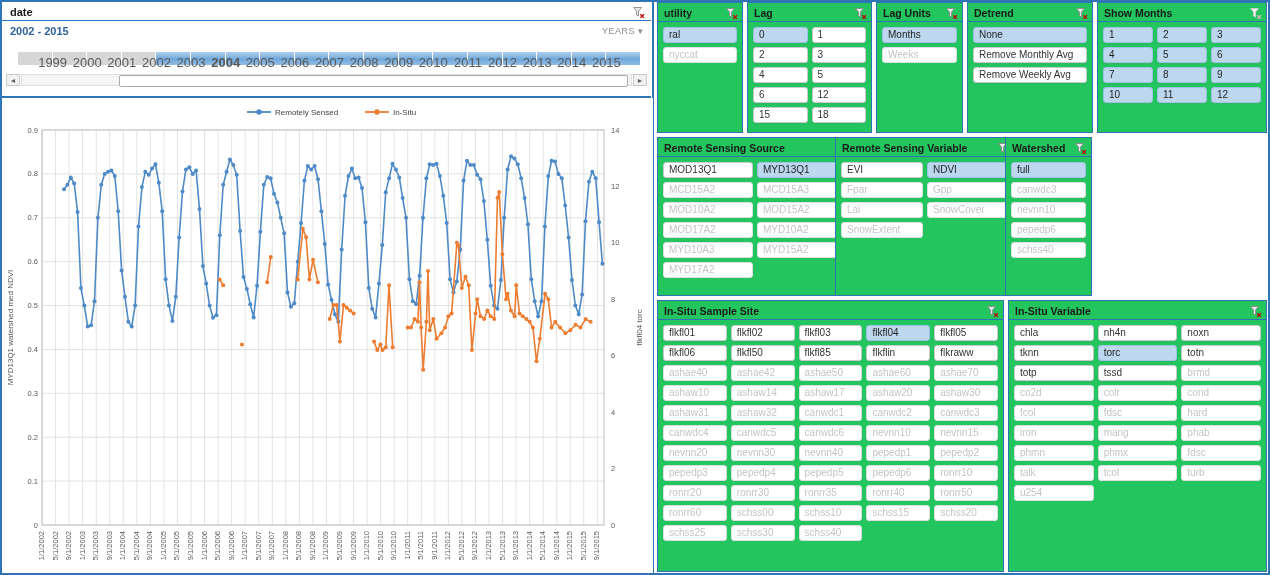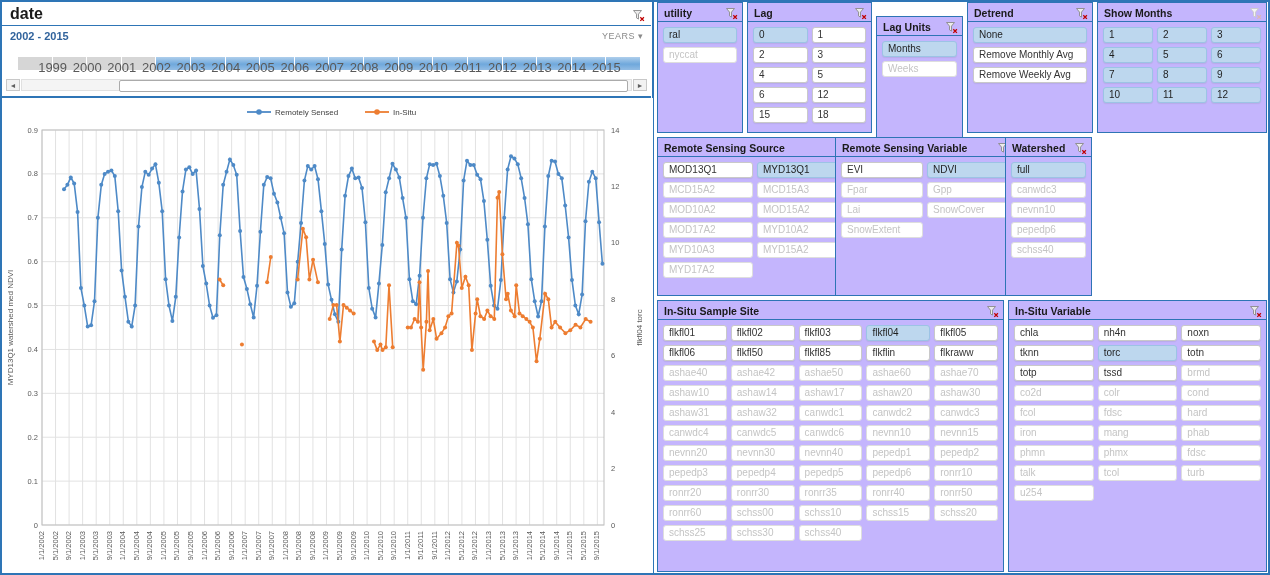--- a/index.html
+++ b/index.html
@@ -6,21 +6,21 @@
   .app{position:relative;width:1270px;height:575px;background:#fff;
        font-family:"Liberation Sans",sans-serif;overflow:hidden;
        box-shadow:inset 0 0 0 2px #2E75B6;}
   .vdivider{position:absolute;left:652px;top:0;width:2px;height:575px;background:#2E75B6;}
 
   
   .date-panel{position:absolute;left:2px;top:2px;width:649px;height:96px;background:#fff;
               border-bottom:2px solid #2E75B6;box-sizing:border-box;}
   .date-header{display:flex;justify-content:space-between;align-items:center;
                padding:3px 6px 2px 8px;border-bottom:1px solid #2E75B6;}
-  .date-title{font-size:16px;font-weight:bold;color:#1a1a1a;}
+  .date-title{font-size:11px;font-weight:bold;color:#1a1a1a;}
   .range-row{display:flex;justify-content:space-between;align-items:center;padding:4px 8px 0 8px;text-align:right;}
   .range-label{font-size:11px;font-weight:bold;color:#31639C;}
   .unit-dd{font-size:9px;color:#8a8a8a;letter-spacing:0.5px;cursor:default;}
   .year-strip{position:relative;margin:2px 10px 0 16px;height:30px;}
   .year-labels{position:relative;height:13px;}
   .year-label{position:absolute;top:16px;transform:translateX(-50%);font-size:13px;color:#595959;}
   .segments{display:flex;height:13px;}
   .seg{flex:1;margin-right:1px;background:linear-gradient(180deg,#AFCFEC 0%,#6FA8DC 55%,#92BCE4 100%);}
   .seg.gray{background:#D6D6D6;}
   .dscroll{display:flex;align-items:center;margin:4px 4px 0 4px;height:13px;}
@@ -28,35 +28,35 @@
                   font-size:7px;line-height:11px;text-align:center;color:#606060;box-sizing:border-box;}
   .dscroll .track{position:relative;flex:1;height:12px;background:#F4F4F4;border:1px solid #E0E0E0;
                   box-sizing:border-box;margin:0 1px;}
   .dscroll .thumb{position:absolute;left:16%;right:0.5%;top:0;height:10px;background:#fff;
                   border:1px solid #ABABAB;border-radius:2px;}
 
   
   .chart-wrap{position:absolute;left:2px;top:98px;width:651px;height:475px;background:#fff;}
 
   
-  .panel{position:absolute;background:#c4b5fd;border:1px solid #2E74B5;box-sizing:border-box;}
+  .panel{position:absolute;background:#22c55e;border:1px solid #2E74B5;box-sizing:border-box;}
   .panel-header{display:flex;justify-content:space-between;align-items:center;
                 padding:3px 4px 2px 6px;border-bottom:1px solid #2E74B5;}
   .panel-title{font-size:10.5px;font-weight:bold;color:#1a1a1a;white-space:nowrap;}
   .filter-icon{width:13px;height:13px;flex:0 0 auto;}
   .pill-grid{display:grid;gap:4px;padding:5px 5px;}
   .pill{height:16px;line-height:14px;padding:0 5px;box-sizing:border-box;border:1px solid #C9C9C9;
         border-radius:3px;background:#fff;font-size:10px;color:#333;white-space:nowrap;overflow:hidden;
         box-shadow:0 1px 1px rgba(120,120,120,0.15);cursor:default;}
   .pill.sel{background:#BDD7EE;border-color:#9CC3E5;color:#1f1f1f;}
   .pill.dis{color:#C4C4C4;border-color:#DEDEDE;box-shadow:none;}
 
   .p-utility{left:657px;top:2px;width:86px;height:131px;}
   .p-lag{left:747px;top:2px;width:125px;height:131px;}
-  .p-lag-units{left:876px;top:16px;width:87px;height:131px;}
+  .p-lag-units{left:876px;top:2px;width:87px;height:131px;}
   .p-detrend{left:967px;top:2px;width:126px;height:131px;}
   .p-show-months{left:1097px;top:2px;width:170px;height:131px;}
   .p-rs-source{left:657px;top:137px;width:196px;height:159px;}
   .p-rs-variable{left:835px;top:137px;width:180px;height:159px;}
   .p-watershed{left:1005px;top:137px;width:87px;height:159px;}
   .p-rs-agg{left:1096px;top:137px;width:171px;height:159px;}
   .p-insitu-site{left:657px;top:300px;width:347px;height:272px;}
   .p-insitu-variable{left:1008px;top:300px;width:259px;height:272px;}
 </style>
 </head>
@@ -77,21 +77,21 @@
       <span class="range-label">2002 - 2015</span>
       <span class="unit-dd"><span>YEARS</span> <span>▾</span></span>
     </div>
     <div class="year-strip">
       <div class="year-labels" id="year-labels">
           <span class="year-label" style="left: 5.55556%;">1999</span>
           <span class="year-label" style="left: 11.1111%;">2000</span>
           <span class="year-label" style="left: 16.6667%;">2001</span>
           <span class="year-label" style="left: 22.2222%;">2002</span>
           <span class="year-label" style="left: 27.7778%;">2003</span>
-          <span class="year-label" style="left: 33.3333%;">2004</span>
+          <span class="year-label" style="left: 33.3333%; font-weight: bold;">2004</span>
           <span class="year-label" style="left: 38.8889%;">2005</span>
           <span class="year-label" style="left: 44.4444%;">2006</span>
           <span class="year-label" style="left: 50%;">2007</span>
           <span class="year-label" style="left: 55.5556%;">2008</span>
           <span class="year-label" style="left: 61.1111%;">2009</span>
           <span class="year-label" style="left: 66.6667%;">2010</span>
           <span class="year-label" style="left: 72.2222%;">2011</span>
           <span class="year-label" style="left: 77.7778%;">2012</span>
           <span class="year-label" style="left: 83.3333%;">2013</span>
           <span class="year-label" style="left: 88.8889%;">2014</span>

